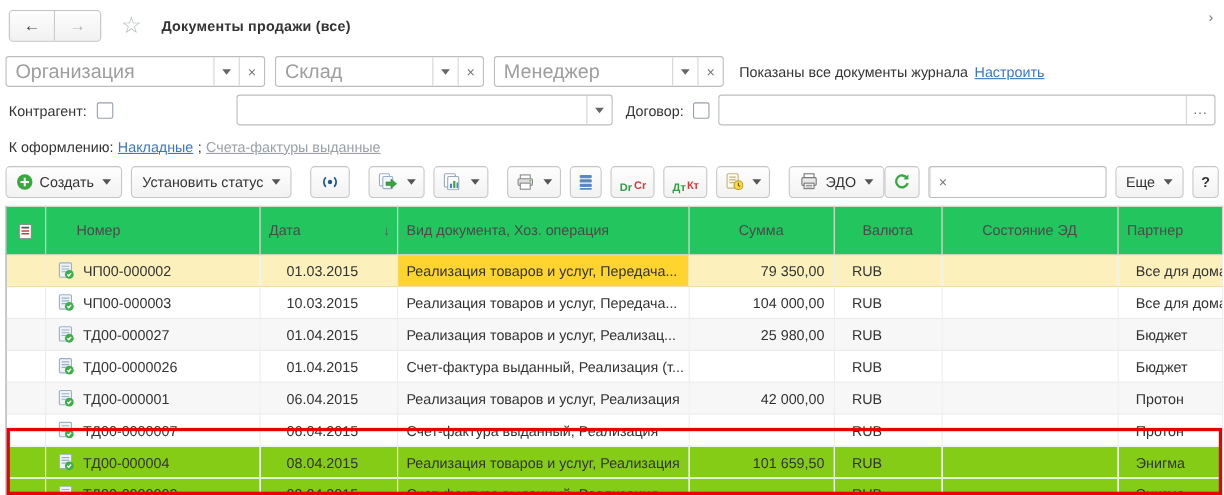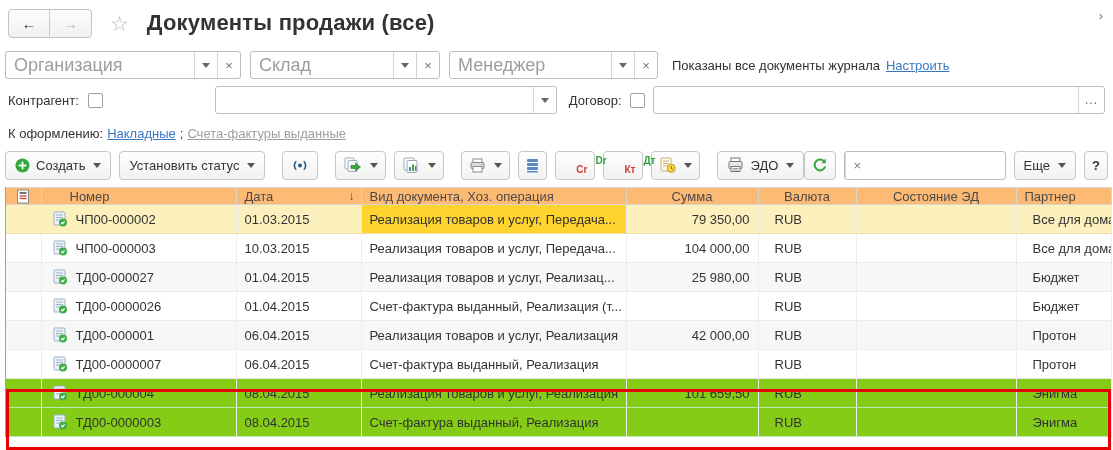--- a/index.html
+++ b/index.html
@@ -13,21 +13,21 @@
 
   
   .navbar { display:flex; align-items:center; padding:8px 8px 0 8px; height:38px; }
   .nav-group { display:inline-flex; border:1px solid #c3c3c3; border-radius:4px; overflow:hidden;
                background:linear-gradient(#fdfdfd,#f1f1f1); }
   .nav-btn { width:41px; height:27px; border:none; background:transparent; cursor:pointer;
              font-size:15px; line-height:1; display:flex; align-items:center; justify-content:center; }
   .nav-btn.back { border-right:1px solid #c9c9c9; color:#3c3c3c; font-weight:bold; }
   .nav-btn.fwd  { color:#b5b5b5; font-weight:bold; }
   .star { margin-left:18px; font-size:21px; color:#b3bac2; cursor:pointer; line-height:1; }
-  .title { margin:0 0 0 18px; font-size:22px; font-weight:700; color:#333; letter-spacing:0.2px; }
+  .title { margin:0 0 0 18px; font-size:13px; font-weight:700; color:#333; letter-spacing:0.2px; }
   .top-chevron { margin-left:auto; align-self:flex-start; color:#777; font-size:13px; cursor:pointer; padding:0 2px; }
 
   
   .combo { display:inline-flex; align-items:stretch; height:28px; border:1px solid #bdbdbd;
            border-radius:3px; background:#fff; overflow:hidden; }
   .combo input { flex:1; min-width:0; border:none; outline:none; padding:0 8px;
                  font-family:"Liberation Sans",sans-serif; font-size:18px; color:#333; background:transparent; }
   .combo input::placeholder { color:#9e9e9e; }
   .combo-btn { width:23px; border:none; border-left:1px solid #d4d4d4; background:transparent;
                display:flex; align-items:center; justify-content:center; cursor:pointer; padding:0; }
@@ -58,43 +58,43 @@
   .toolbar { display:flex; align-items:center; margin:8px 5px 0 5px; height:30px; }
   .tbtn { display:inline-flex; align-items:center; gap:6px; height:29px; padding:0 9px;
           border:1px solid #c6c6c6; border-radius:4px; background:linear-gradient(#fefefe,#f2f2f2);
           font-family:"Liberation Sans",sans-serif; font-size:13px; color:#333; cursor:pointer; white-space:nowrap; }
   .tbtn.icon-only { padding:0 7px; }
   .ml  { margin-left:8px; }
   .mlg { margin-left:17px; }
   .caret { width:0; height:0; border-left:4px solid transparent; border-right:4px solid transparent;
            border-top:5px solid #555; margin-left:2px; }
   .pair { position:relative; width:24px; height:19px; font-weight:bold; font-size:10px; line-height:1; }
-  .pair .top { position:absolute; left:0; top:0; color:#2f9e3f;margin-left:32px; }
+  .pair .top { position:absolute; left:0; top:11px; color:#2f9e3f; }
   .pair .bot { position:absolute; right:0; bottom:0; color:#d23b3b; }
   .spacer { flex:1; }
   .combo.search { width:212px; height:29px; margin-left:8px; }
   .qbtn { font-weight:bold; }
 
   
   .table-wrap { position:relative; margin:7px 0 0 5px; width:1105px;
                 border-left:1px solid #9e9e9e; }
   table { border-collapse:collapse; table-layout:fixed; width:1105px; }
-  th { height:17px; padding:0 6px; background:#fdba74; font-weight:400; color:#4a4a4a;
+  th { height:44px; padding:0 6px; background:#22c55e; font-weight:400; color:#4a4a4a;
        border:1px solid #d8d5cf; border-left:none; text-align:center; }
   th.c-number { text-align:left; padding-left:28px; }
   th.c-type, th.c-partner { text-align:left; padding-left:8px; }
   th.c-date .dh { display:flex; align-items:center; justify-content:space-between; padding-left:2px; }
   .sort-arrow { color:#555; font-size:12px; }
   td { height:29px; padding:0 6px; border-right:1px solid #ededed; border-bottom:1px solid #ebebeb;
        white-space:nowrap; overflow:hidden; color:#333; }
   td.c-marker { padding:0; }
   td.c-number { padding-left:10px; }
   .doc-ic { display:inline-block; vertical-align:middle; margin-right:8px; width:16px; height:16px; }
   .numtxt { vertical-align:middle; }
-  td.c-date { padding-left:8px;margin-top:40px; }
+  td.c-date { padding-left:24px;margin-top:40px; }
   td.c-type { padding-left:8px; }
   td.c-sum { text-align:right; padding-right:8px; }
   td.c-cur, td.c-partner { padding-left:16px; }
   tbody tr:nth-child(odd):not(.current):not(.sel-green) td { background:#f7f7f7; }
   tr.current td { background:#fcf0bd; border-bottom-color:#efdca2; }
   tr.current td.c-type { background:#ffd42e; }
   tr.sel-green td { background:#84cc16; border-bottom-color:#bfe6b8; }
   .red-frame { position:absolute; left:0; top:202px; width:1105px; height:61px;
                border:3px solid #e80000; pointer-events:none; z-index:5; }
   .hdr-ic { display:inline-block; width:14px; height:15px; vertical-align:middle; }

